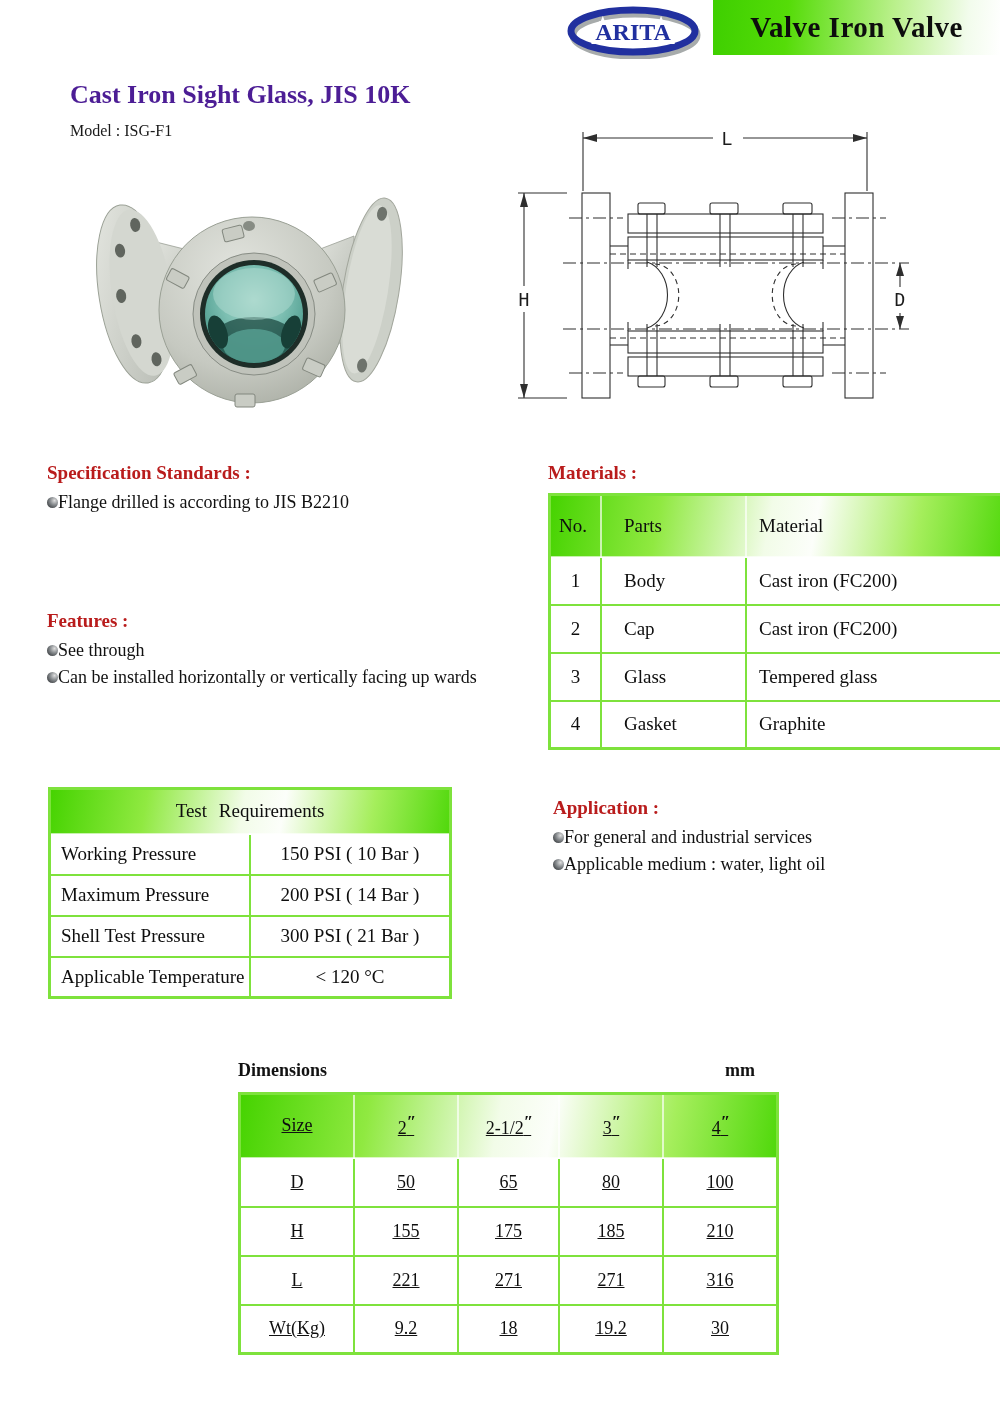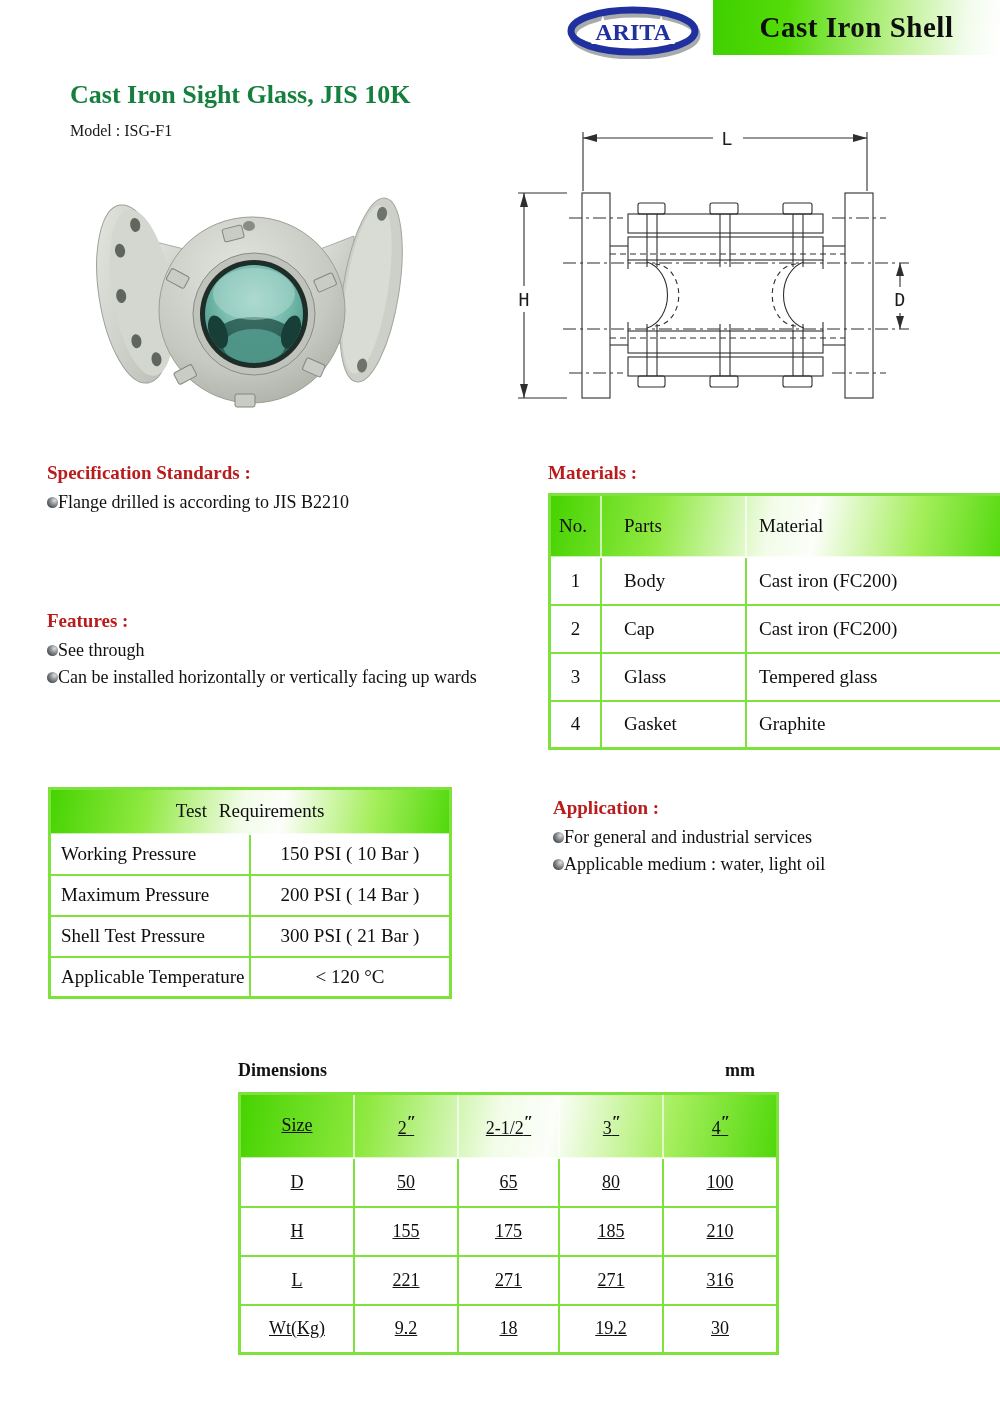--- a/index.html
+++ b/index.html
@@ -12,21 +12,21 @@
   
   .banner{
     left:713px;top:0;width:287px;height:55px;
     background:linear-gradient(95deg,#3ecf00 0%,#55dc08 26%,#b9f08a 62%,#f2fcec 88%,#ffffff 100%);
     display:flex;align-items:center;justify-content:center;
   }
   .banner-text{font-size:29px;font-weight:bold;color:#0d0d0d;letter-spacing:.5px;}
   .logo{left:561px;top:5px;width:146px;height:54px;}
 
   
-  .product-title{left:70px;top:80px;font-size:26px;font-weight:bold;color:#15803d;}
+  .product-title{left:70px;top:80px;font-size:26px;font-weight:bold;color:#4c1d95;}
   .model-line{left:70px;top:116px;font-size:16px;color:#1a1a1a;margin-top:6px;}
 
   
   .sec-heading{font-size:19px;font-weight:bold;color:#b91c1c;margin:0 0 6px 0;}
   .b-list{display:flex;flex-direction:column;gap:3px;}
   .b-item{display:flex;font-size:18px;line-height:1.35;}
   .bullet{
     flex:none;width:11px;height:11px;border-radius:50%;margin-top:7px;
     background:radial-gradient(circle at 68% 32%, #dedede 0%, #8d9194 38%, #202326 100%);
   }
@@ -91,21 +91,21 @@
   <div class="abs logo">
     <svg width="146" height="54" viewBox="0 0 146 54">
       <ellipse cx="74" cy="30" rx="62" ry="21" fill="none" stroke="#a7abab" stroke-width="7"></ellipse>
       <ellipse cx="72" cy="26" rx="62" ry="21" fill="none" stroke="#21309f" stroke-width="7"></ellipse>
       <text x="72" y="35" text-anchor="middle" font-size="24" font-weight="bold" font-family="Liberation Serif, DejaVu Serif, serif" fill="#ffffff" stroke="#ffffff" stroke-width="8">ARITA</text>
       <text x="72" y="35" text-anchor="middle" font-size="24" font-weight="bold" font-family="Liberation Serif, DejaVu Serif, serif" fill="#21309f">ARITA</text>
     </svg>
   </div>
 
   <div class="abs banner">
-    <span class="banner-text">Cast Iron Shell</span>
+    <span class="banner-text">Valve Iron Valve</span>
   </div>
 
   <div class="abs product-title">Cast Iron Sight Glass, JIS 10K</div>
   <div class="abs model-line">Model : ISG-F1</div>
 
   <div class="abs photo-wrap">
     <svg width="355" height="245" viewBox="0 0 355 245">
       <defs>
         <linearGradient id="metal" x1="0" y1="0" x2="1" y2="1">
           <stop offset="0" stop-color="#e6e8e2"></stop>

